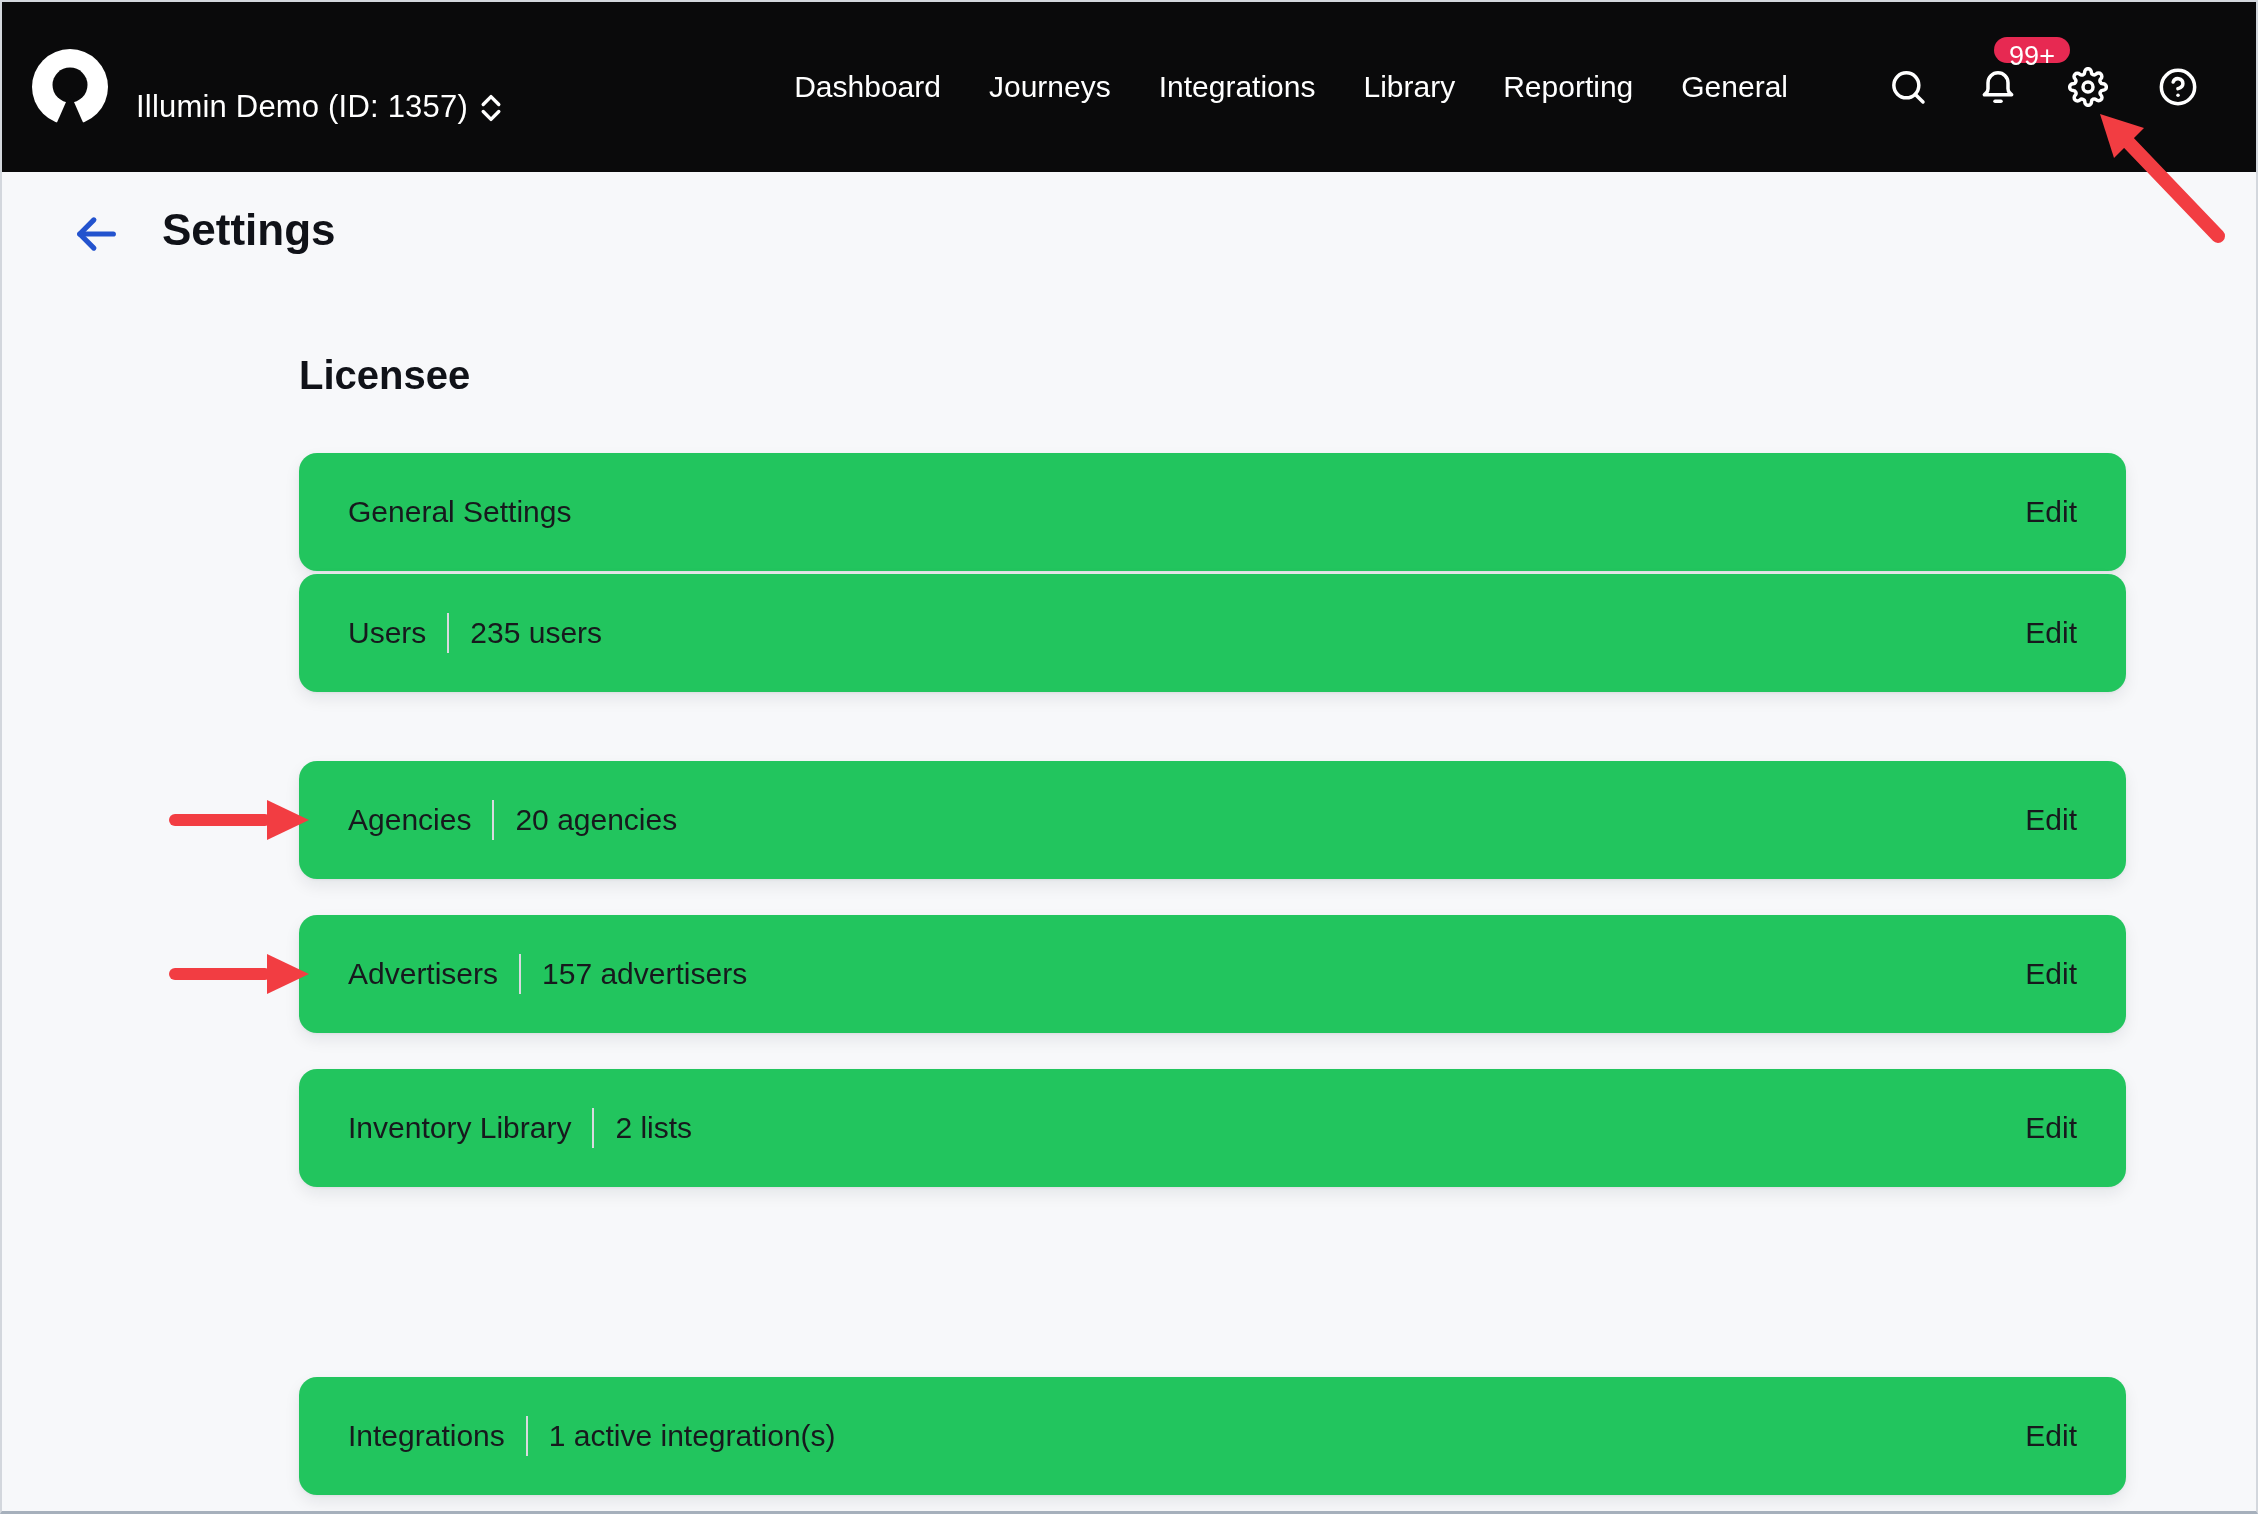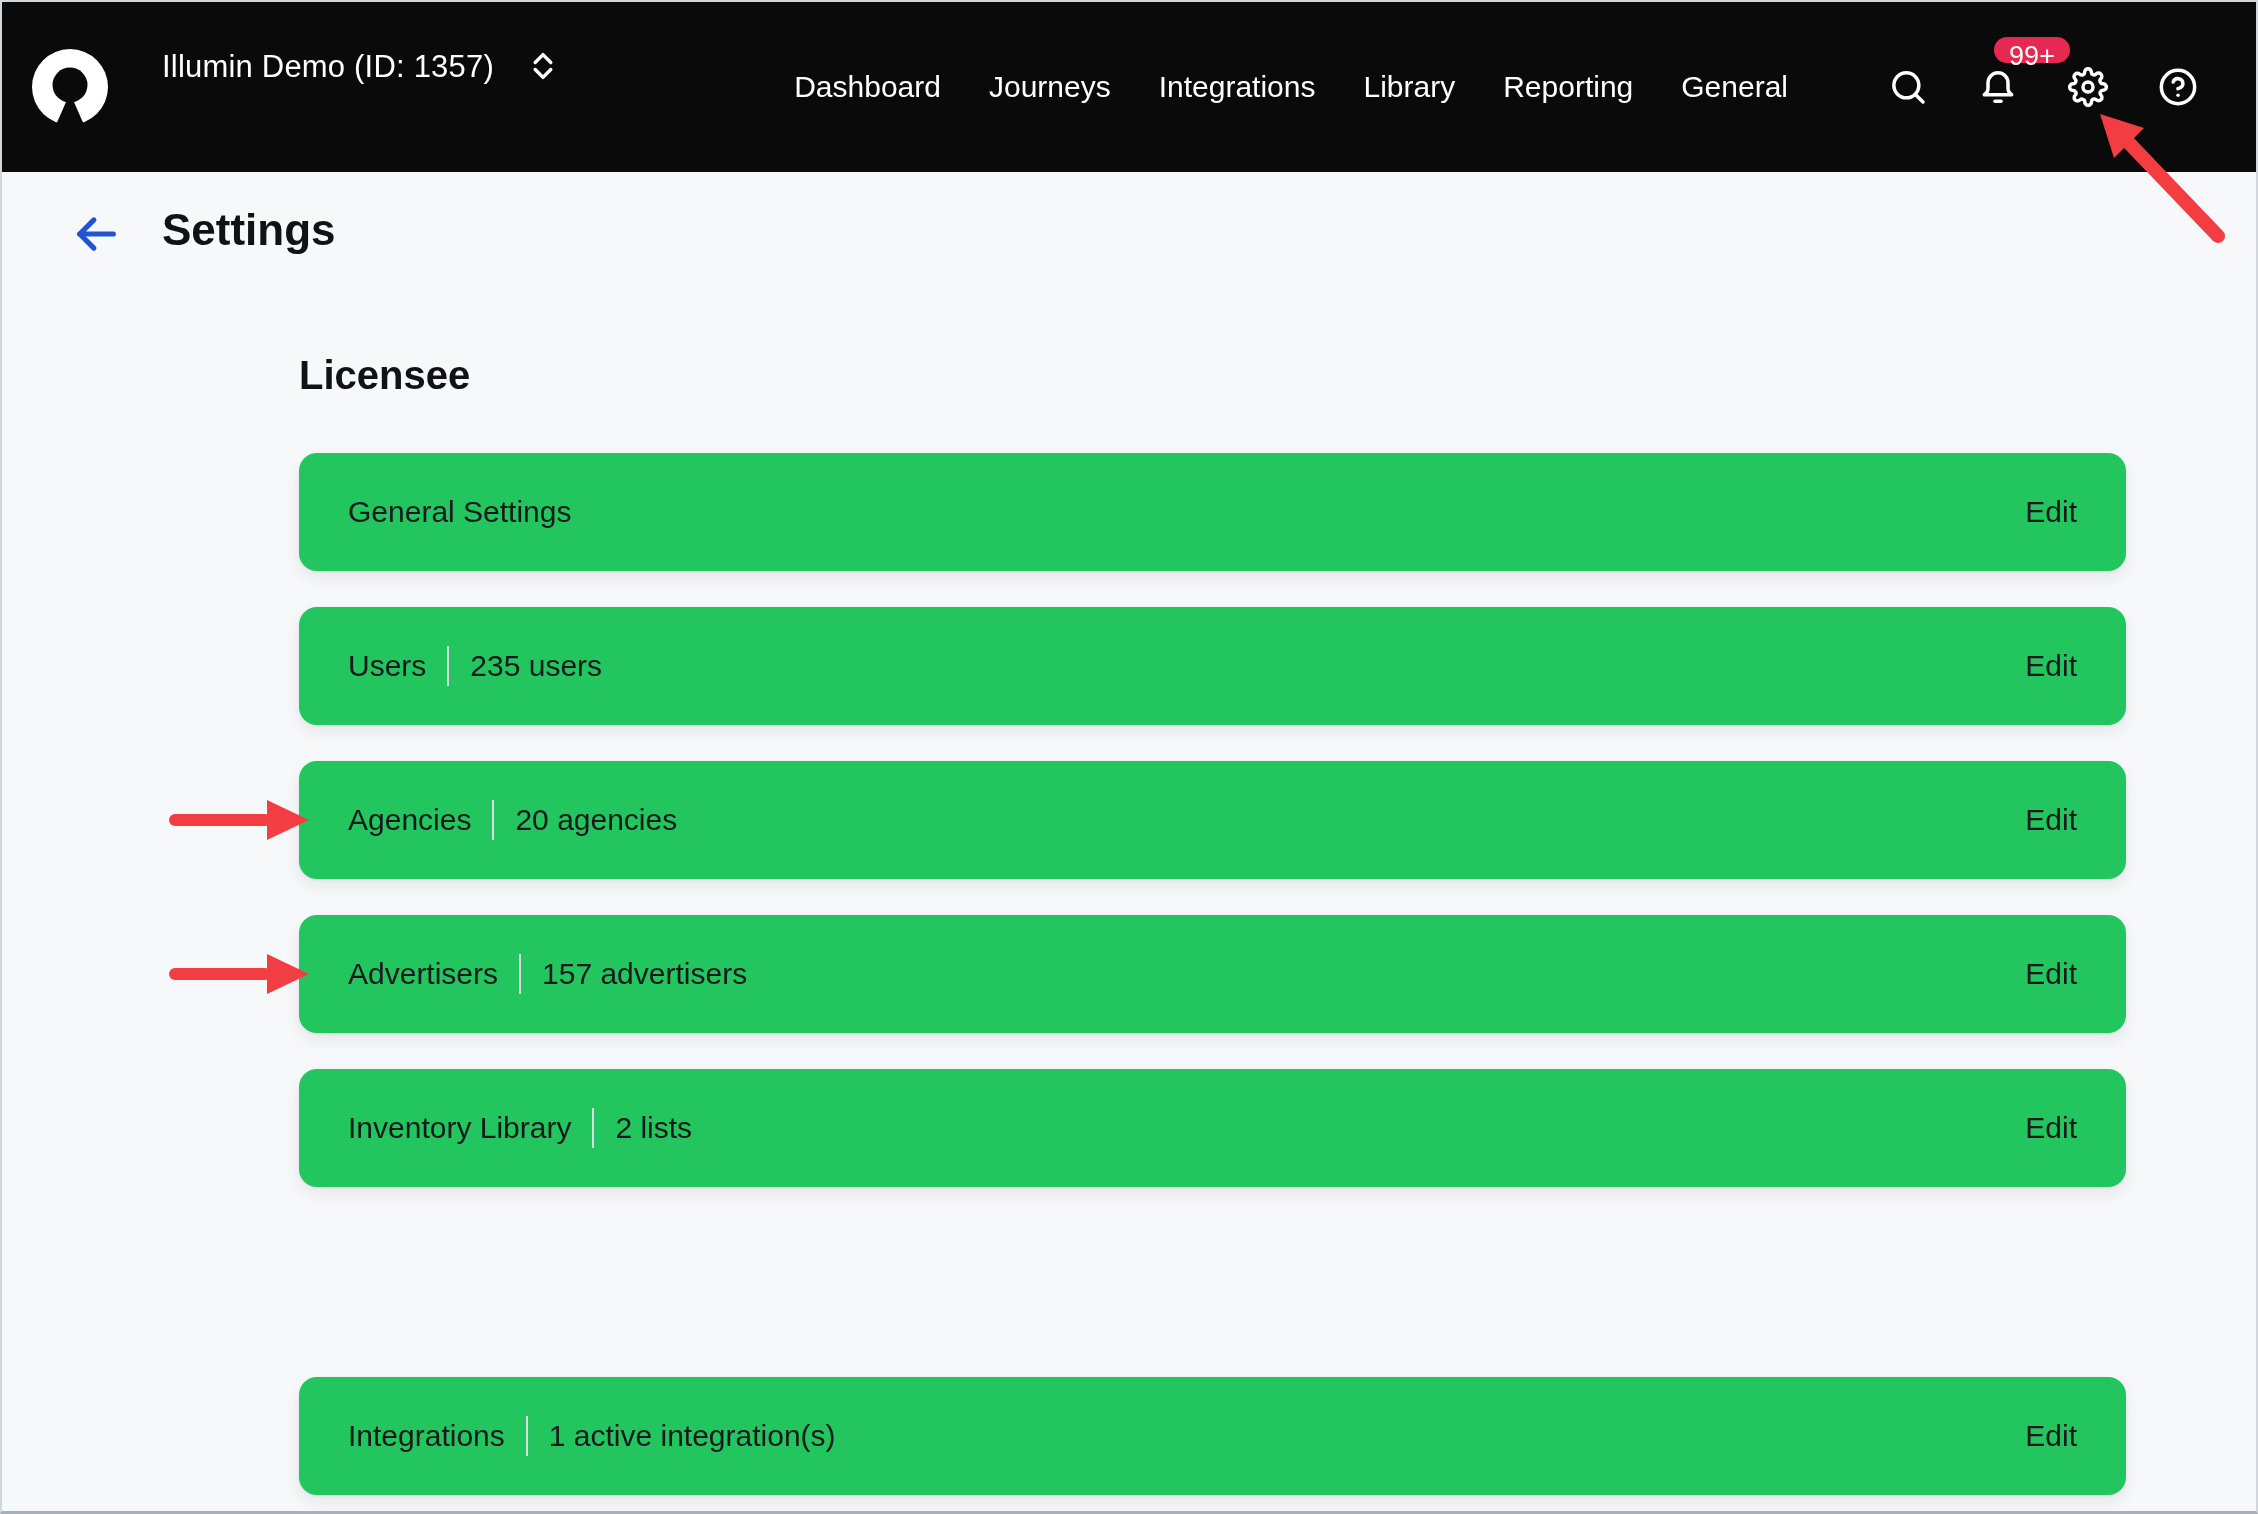--- a/index.html
+++ b/index.html
@@ -12,21 +12,21 @@
     border:2px solid #d3d7dd;
     border-bottom:3px solid #a6b0bc;
   }
 
   
   .topbar {
     position:absolute; top:0; left:0; right:0; height:170px;
     background:#0a0a0b; display:flex; align-items:center;
     padding:0 58px 0 30px; color:#ffffff;
   }
-  .brand { display:flex; align-items:flex-start; gap:26px; cursor:pointer; }
+  .brand { display:flex; align-items:flex-end; cursor:pointer; }
   .brand-logo { width:76px; height:76px; flex:0 0 auto; }
   .brand-name { font-size:31px; font-weight:500; letter-spacing:.2px; margin-left:28px; white-space:nowrap; }
   .brand-caret { width:34px; height:34px; margin-left:6px; }
 
   .nav { display:flex; align-items:center; gap:48px; margin-left:auto; margin-right:100px; }
   .nav-item { font-size:30px; font-weight:500; color:#ffffff; cursor:pointer; white-space:nowrap; }
 
   .icons { display:flex; align-items:center; gap:50px; }
   .icon-btn { position:relative; width:40px; height:40px; background:none; border:none; cursor:pointer; padding:0; display:flex; align-items:center; justify-content:center; }
   .icon-btn svg { width:40px; height:40px; stroke:#ffffff; fill:none; stroke-width:2.1; stroke-linecap:round; stroke-linejoin:round; }
@@ -51,21 +51,21 @@
     display:flex; align-items:center; padding:0 49px;
   }
   .card-label { font-size:30px; color:#17191d; white-space:nowrap; }
   .card-divider { width:2px; height:40px; background:#d9dadf; margin:0 21px; flex:0 0 auto; }
   .card-value { font-size:30px; color:#17191d; white-space:nowrap; }
   .card-action {
     margin-left:auto; background:none; border:none; cursor:pointer; padding:0;
     font-family:"Liberation Sans", sans-serif; font-size:30px; font-weight:500; color:#17191d;
   }
 
-  .row-0 { top:451px; }  .row-1 { top:605px; }  .row-2 { top:759px; }
+  .row-0 { top:451px; }  .row-1 { top:572px; }  .row-2 { top:759px; }
   .row-3 { top:913px; }  .row-4 { top:1067px; } .row-5 { top:1221px; }
   .row-6 { top:1375px;justify-content:center; }
 
   
   .annot { position:absolute; pointer-events:none; }
   .annot-gear { left:2086px; top:100px; width:150px; height:148px; }
   .annot-agencies { left:167px; top:796px; width:140px; height:44px; }
   .annot-advertisers { left:167px; top:950px; width:140px; height:44px; }
 </style>
 </head>

